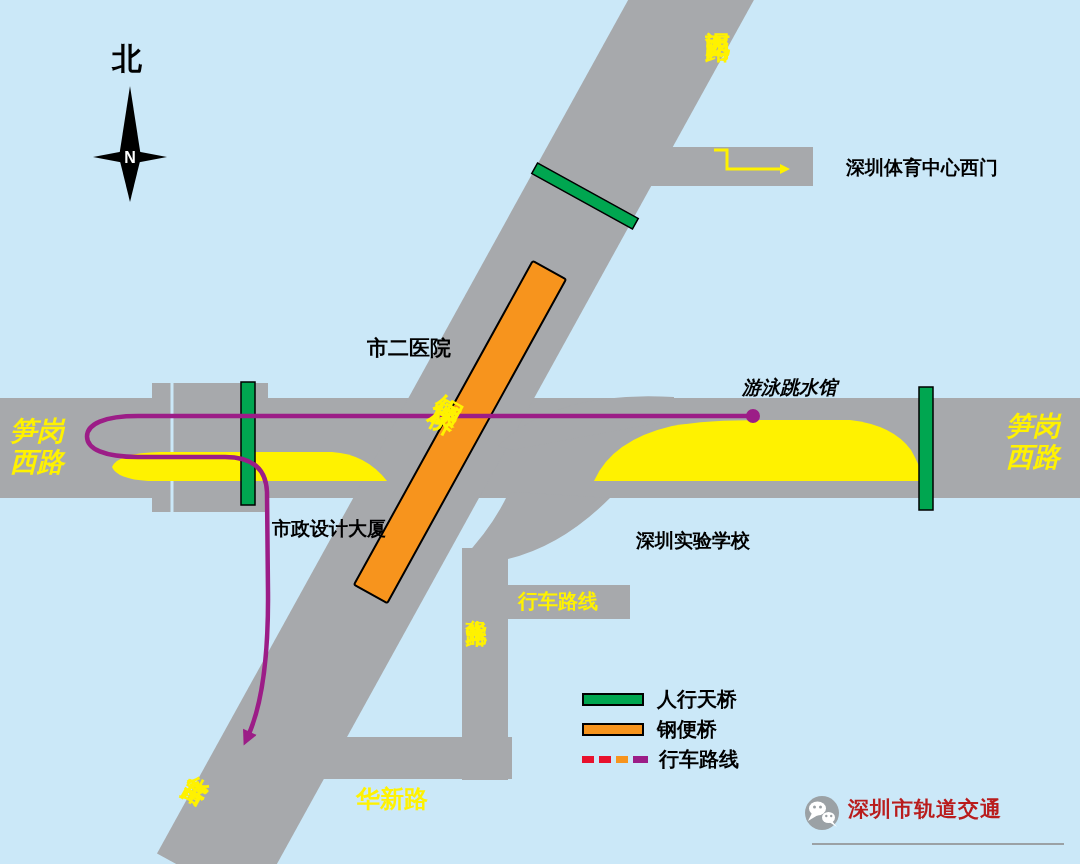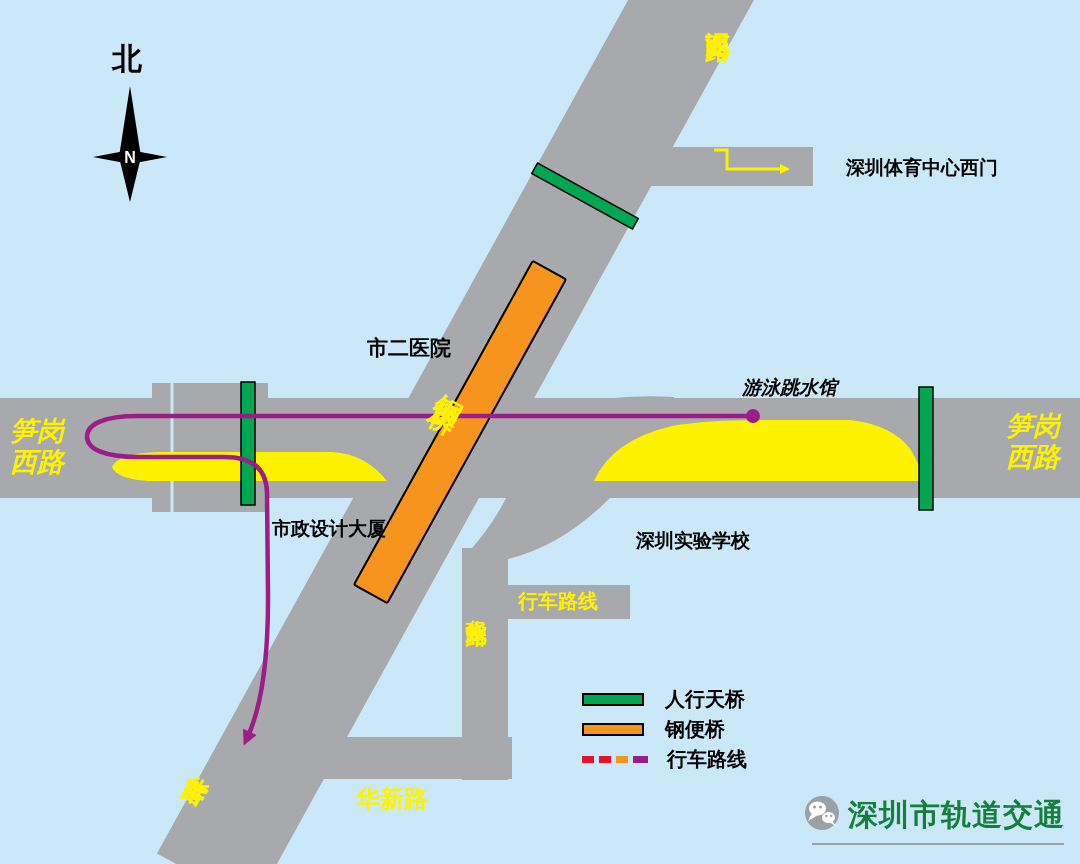--- a/index.html
+++ b/index.html
@@ -5,32 +5,32 @@
   html,body{margin:0;padding:0;background:#fff;}
   .stage{position:relative;width:1080px;height:864px;background:#cbe8f8;overflow:hidden;
          font-family:"Liberation Sans","DejaVu Sans",sans-serif;}
   svg.map{position:absolute;left:0;top:0;}
   .label{position:absolute;font-weight:bold;white-space:nowrap;line-height:1.15;}
   .yellow{color:#fff200;}
   .black{color:#000;}
   .vert{writing-mode:vertical-rl;text-orientation:upright;line-height:1;}
   .center{text-align:left;font-style:italic;}
   .legend{position:absolute;left:582px;top:689px;display:flex;flex-direction:column;gap:9px;}
-  .legend-row{display:flex;align-items:center;gap:21px;height:21px;}
+  .legend-row{display:flex;align-items:center;gap:13px;height:21px;}
   .swatch{width:62px;height:13px;border:2px solid #000;box-sizing:border-box;flex:none;}
   .swatch.green{background:#00a650;}
   .swatch.orange{background:#f7941d;}
   .dashes{display:flex;gap:5px;align-items:center;width:64px;flex:none;}
   .dash{height:7px;flex:none;}
   .dash.red{width:12px;background:#e8112d;}
   .dash.orange{width:12px;background:#f7941d;}
   .dash.purple{width:15px;background:#9c1d87;}
   .legend-label{font-size:20px;font-weight:bold;color:#000;}
-  .brand{position:absolute;left:848px;top:795px;font-size:30px;font-weight:bold;
-         color:#15803d;letter-spacing:1px;}
+  .brand{position:absolute;left:848px;top:795px;font-size:21px;font-weight:bold;
+         color:#b91c1c;letter-spacing:1px;}
 </style>
 </head>
 <body>
 
 <div class="stage">
 
   <svg class="map" width="1080" height="864" viewBox="0 0 1080 864">
     <defs>
       <marker id="arrow-purple" viewBox="0 0 10 10" refX="3" refY="5" markerWidth="17" markerHeight="15" orient="auto" markerUnits="userSpaceOnUse">
         <path d="M0,0 L10,5 L0,10 Z" fill="#9c1d87"></path>

